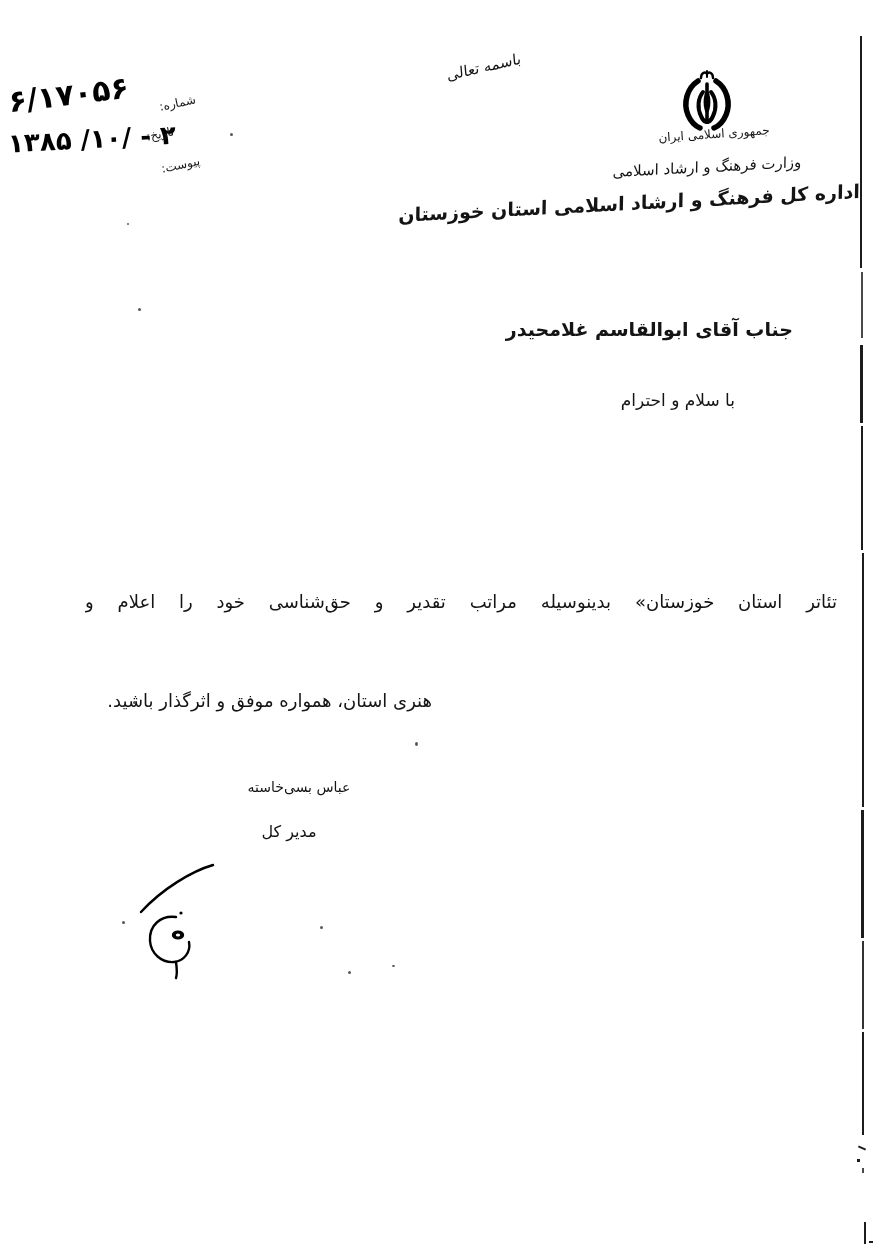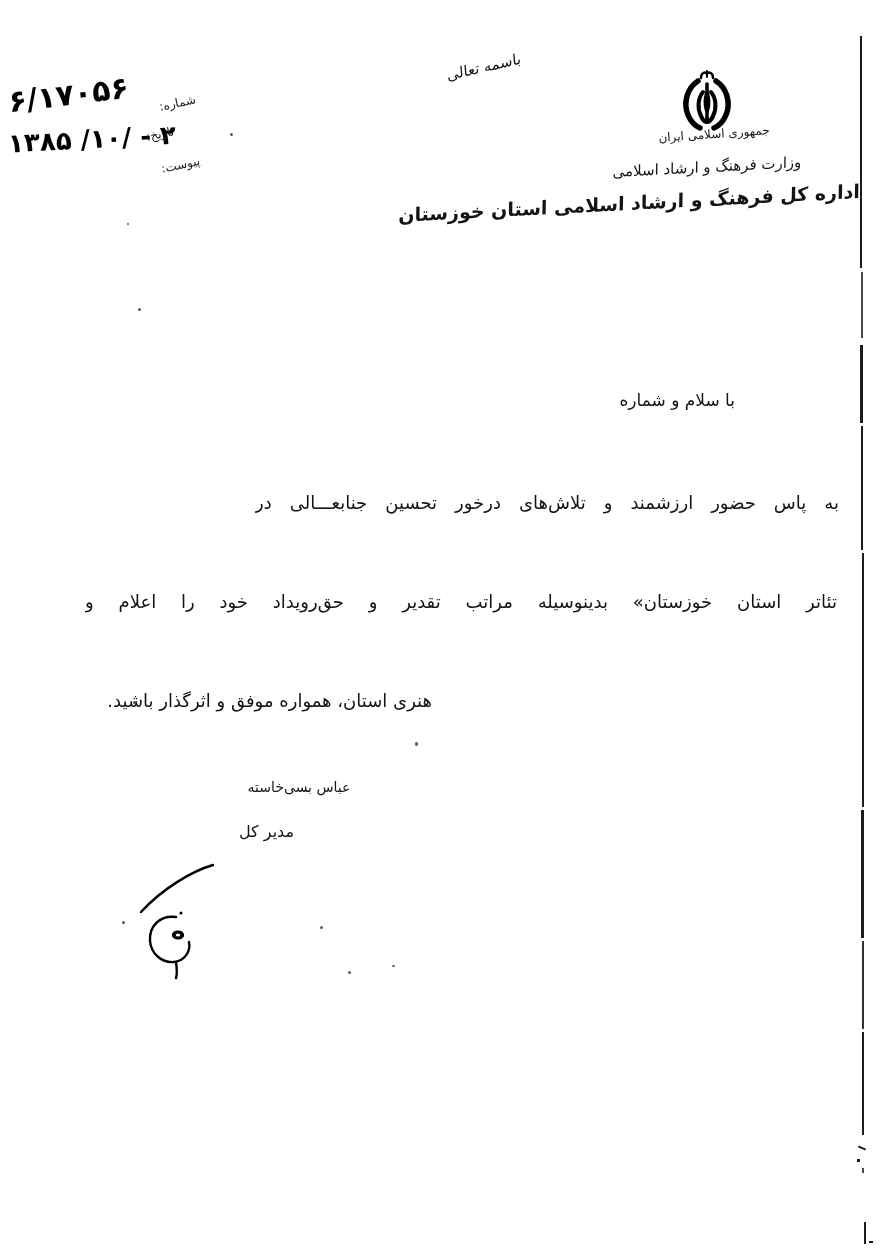--- a/index.html
+++ b/index.html
@@ -31,21 +31,21 @@
   .recipient{right:88px;top:318px;font-size:19px;font-weight:bold;}
   .salutation{right:146px;top:390px;font-size:17px;}
   .bodyline{font-size:18px;line-height:34px;height:38px;overflow:hidden;
             text-align:justify;text-align-last:justify;}
   .l1{left:255px;top:486px;width:584px;}
   .l2{left:92px;top:536px;width:748px;}
   .l3{left:85px;top:585px;width:752px;}
   .l4{left:80px;top:633px;width:754px;}
   .l5{right:449px;top:684px;font-size:18px;line-height:34px;text-align:right;}
   .sig-name{left:238px;top:779px;width:122px;text-align:center;font-size:14px;}
-  .sig-title{left:239px;top:822px;width:100px;text-align:left;font-size:16px;}
+  .sig-title{left:239px;top:822px;width:100px;text-align:center;font-size:16px;}
   .sig-draw{left:128px;top:855px;}
 
   
   .seg{background:#1c1c1c;}
   .speck{background:#3a3a3a;border-radius:50%;opacity:.85;}
 </style>
 </head>
 <body>
 
 <div class="page">
@@ -72,24 +72,24 @@
         <line x1="29" y1="1" x2="29" y2="7" stroke-width="2"></line>
       </g>
       <ellipse cx="29" cy="32" rx="3.4" ry="11" fill="#000"></ellipse>
     </svg>
   </div>
 
   <div class="abs republic rtl nowrap">جمهوری اسلامی ایران</div>
   <div class="abs ministry rtl nowrap">وزارت فرهنگ و ارشاد اسلامی</div>
   <div class="abs office rtl nowrap">اداره کل فرهنگ و ارشاد اسلامی استان خوزستان</div>
 
-  <div class="abs salutation rtl nowrap">با سلام و شماره</div>
+  <div class="abs recipient rtl nowrap">جناب آقای ابوالقاسم غلامحیدر</div>
+  <div class="abs salutation rtl nowrap">با سلام و احترام</div>
 
-  <div class="abs rtl bodyline l1">به پاس حضور ارزشمند و تلاش‌های درخور تحسین جنابعـــالی در</div>
-  <div class="abs rtl bodyline l3">تئاتر استان خوزستان» بدینوسیله مراتب تقدیر و حق‌رویداد خود را اعلام و</div>
+  <div class="abs rtl bodyline l3">تئاتر استان خوزستان» بدینوسیله مراتب تقدیر و حق‌شناسی خود را اعلام و</div>
   <div class="abs rtl l5 nowrap">هنری استان، همواره موفق و اثرگذار باشید.</div>
 
   <div class="abs sig-name rtl nowrap">عباس بسی‌خاسته</div>
   <div class="abs sig-title rtl nowrap">مدیر کل</div>
 
   <div class="abs sig-draw">
     <svg width="130" height="135" viewBox="0 0 130 135" aria-hidden="true">
       <g fill="none" stroke="#000" stroke-width="2.4" stroke-linecap="round">
         <path d="M85,10 C64,16 34,34 13,57"></path>
         <path d="M48,62 C33,60 21,70 22,86 C23,99 34,108 46,107 C56,106 63,97 61,87"></path>

